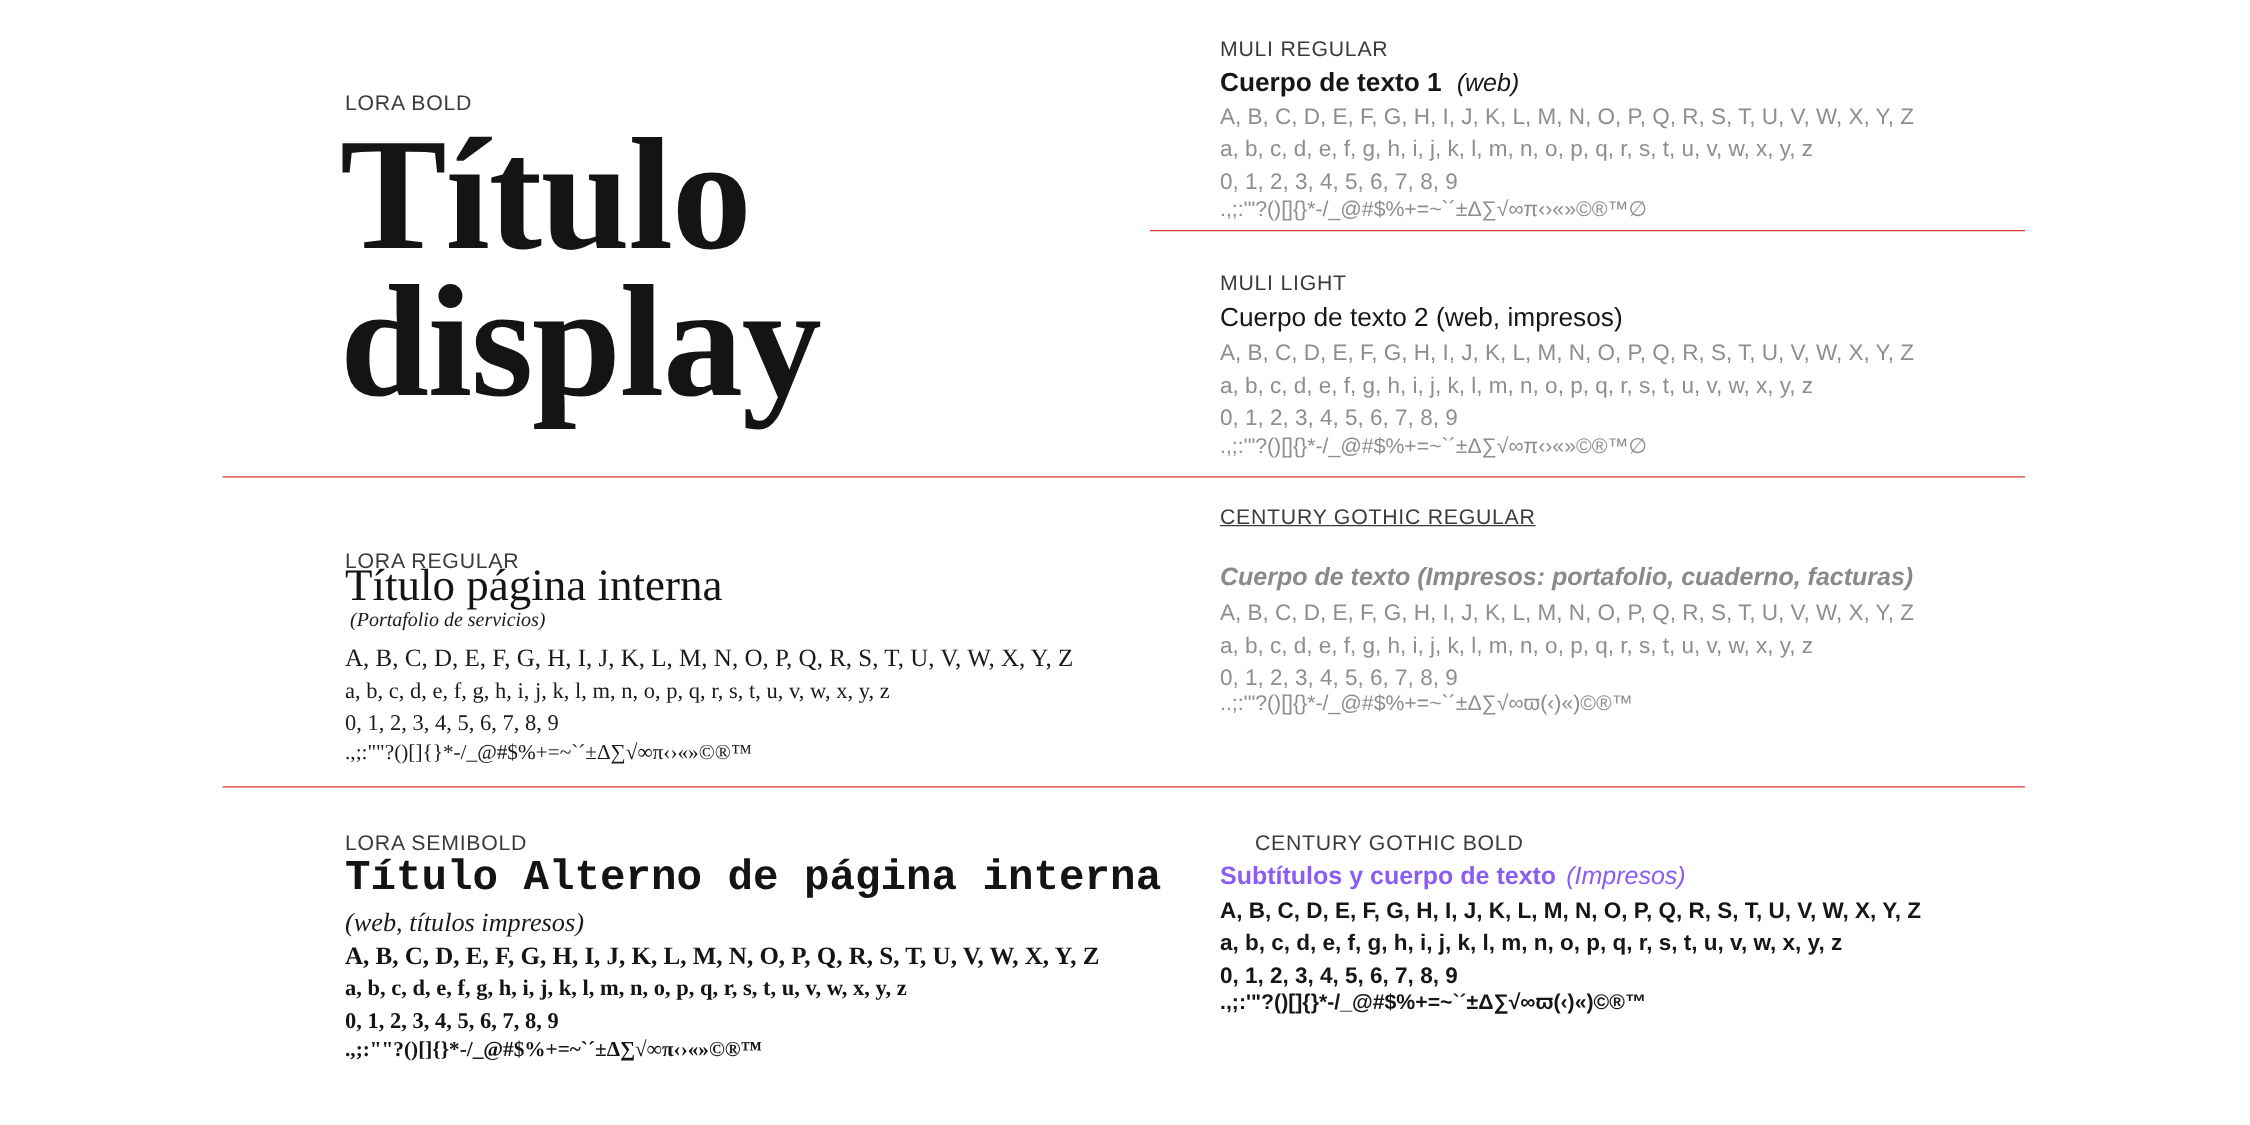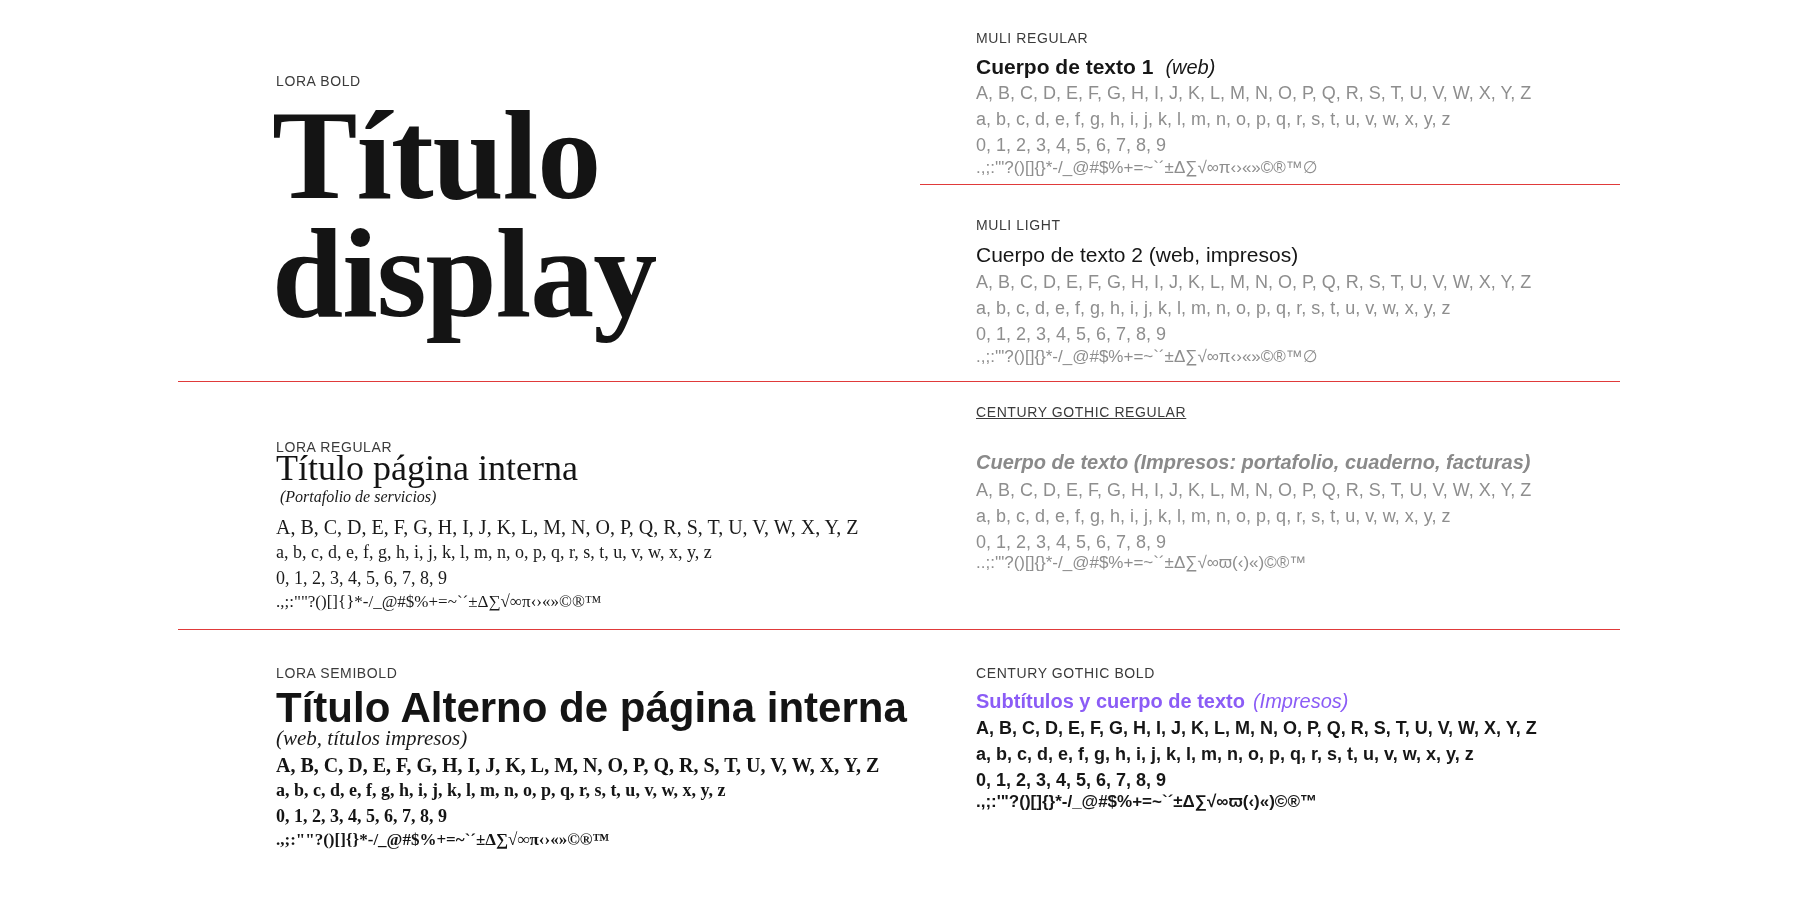--- a/index.html
+++ b/index.html
@@ -19,21 +19,21 @@
   .page {
     position: relative;
     width: 1800px;
     height: 900px;
     background: #ffffff;
   }
 
   
   .fontlabel {
     font-family: "Liberation Sans", sans-serif;
-    font-size: 14px;
+    font-size: 17px;
     letter-spacing: 0.6px;
     color: #3b3b3b;
     font-weight: 400;
   }
 
   
   .rule {
     position: absolute;
     height: 1px;
     background: #e03a3a;
@@ -75,23 +75,23 @@
   }
   .lora-reg-g1 { position: absolute; left: 276px; top: 516px; font-size: 20px; }
   .lora-reg-g2 { position: absolute; left: 276px; top: 542px; font-size: 18px; }
   .lora-reg-g3 { position: absolute; left: 276px; top: 568px; font-size: 18px; }
   .lora-reg-g4 { position: absolute; left: 276px; top: 592px; font-size: 17px; }
 
   
   .lora-semi-label { position: absolute; left: 276px; top: 665px; }
   .lora-semi-title {
     position: absolute; left: 276px; top: 684px;
-    font-family: Liberation Sans, sans-serif;
-    font-weight: bold;
-    font-size: 42px;
+    font-family: Liberation Mono, monospace;
+    font-weight: bold;
+    font-size: 34px;
     color: #141414;
   }
   .lora-semi-sub {
     position: absolute; left: 276px; top: 726px;
     font-family: "Liberation Serif", serif;
     font-style: italic;
     font-size: 21px;
     color: #1a1a1a;
   }
   .glyphline-serif-bold {
@@ -149,21 +149,21 @@
     font-style: italic;
     font-weight: bold;
     font-size: 20px;
     color: #8a8a8a;
   }
   .cg-reg-g1 { position: absolute; left: 976px; top: 480px; font-size: 18px; }
   .cg-reg-g2 { position: absolute; left: 976px; top: 506px; font-size: 18px; }
   .cg-reg-g3 { position: absolute; left: 976px; top: 532px; font-size: 18px; }
   .cg-reg-g4 { position: absolute; left: 976px; top: 553px; font-size: 17px; }
 
-  .cg-bold-label { position: absolute; left: 976px; top: 665px; }
+  .cg-bold-label { position: absolute; left: 1004px; top: 665px; }
   .cg-bold-title {
     position: absolute; left: 976px; top: 690px;
     font-family: "Liberation Sans", sans-serif;
     font-size: 20px;
     font-weight: bold;
     color: #8b5cf6;
   }
   .cg-bold-title .ital {
     font-weight: 400;
     font-style: italic;

